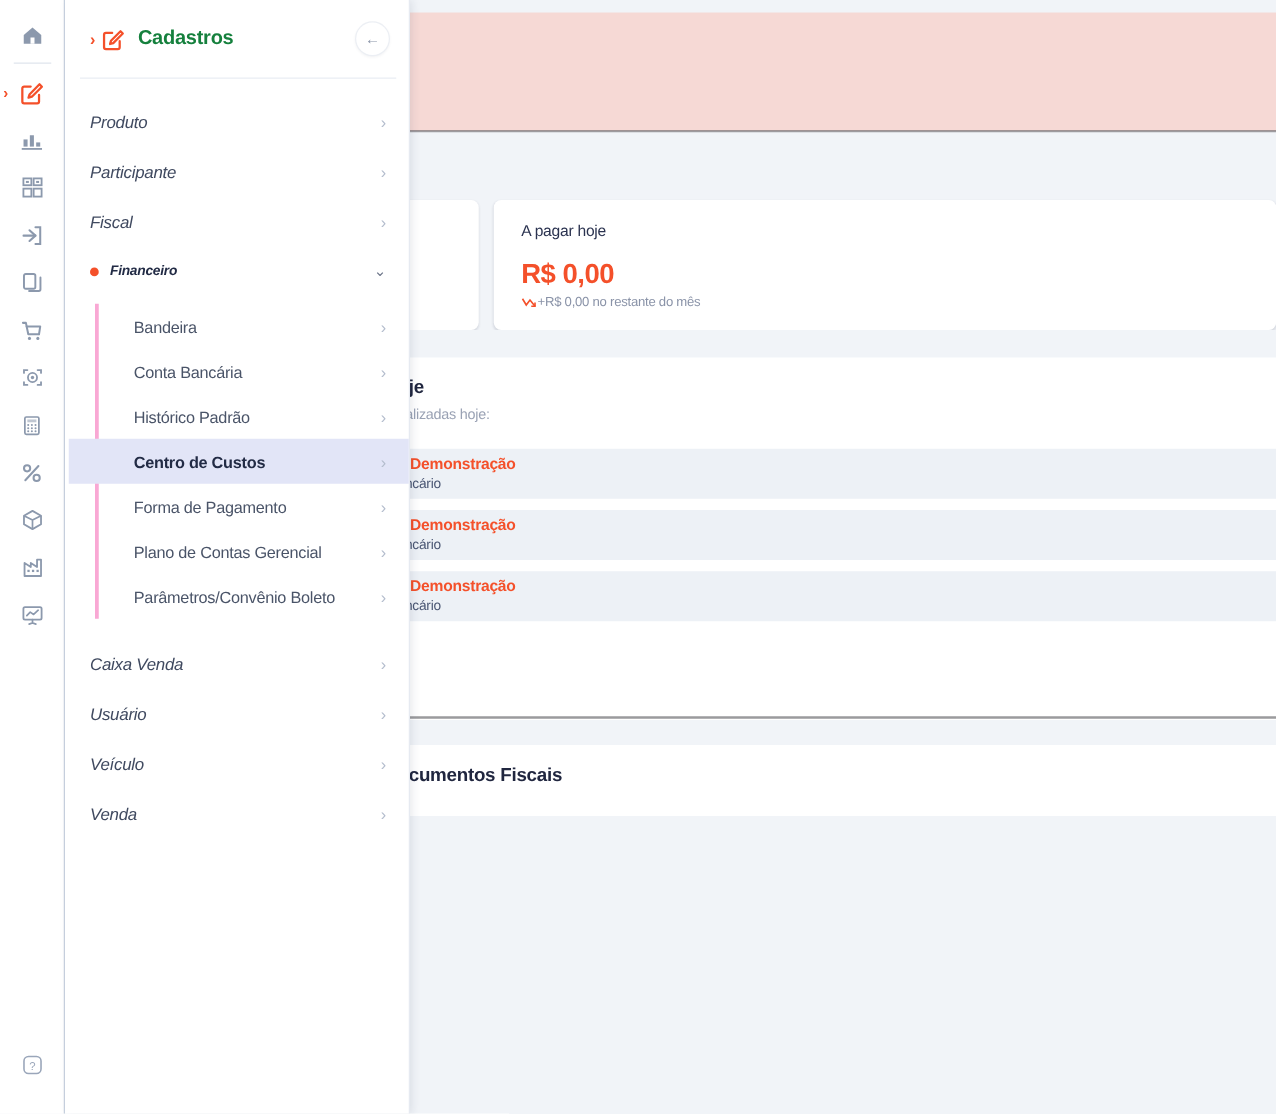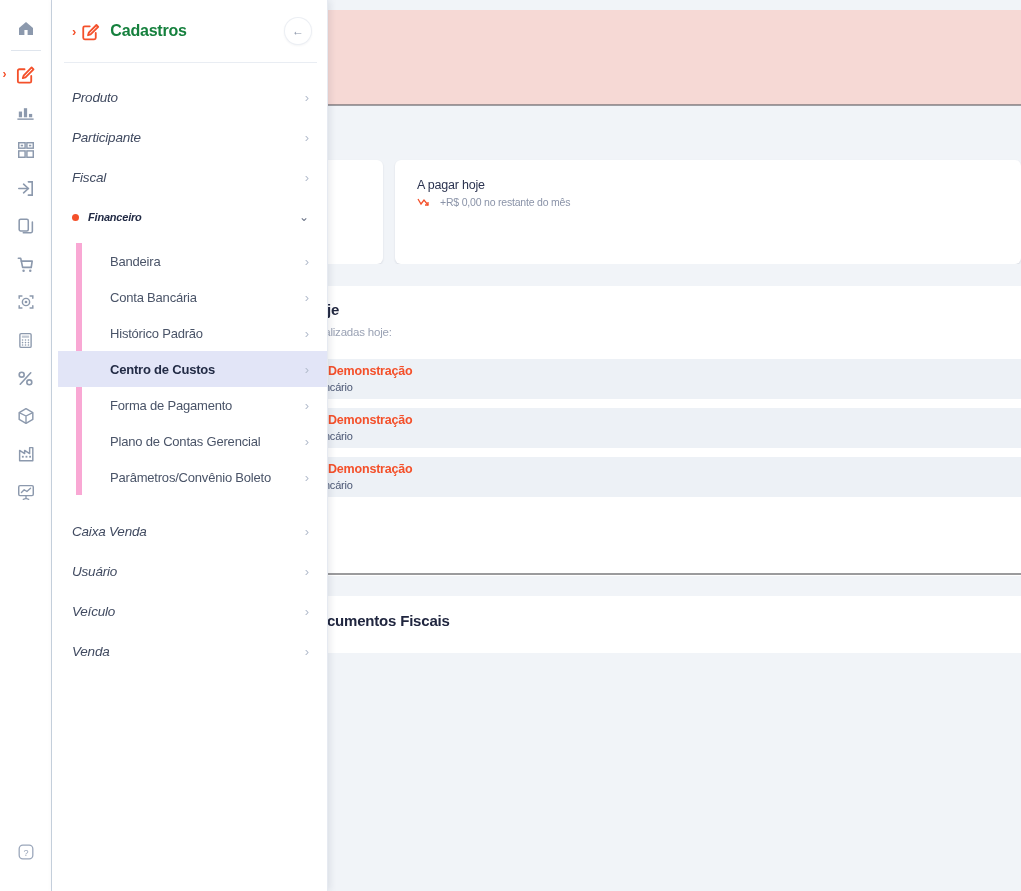--- a/index.html
+++ b/index.html
@@ -39,21 +39,21 @@
     position: relative; flex: 1 1 0; min-width: 0;
     padding: 18px 22px 14px 22px;
   }
   .kpi-card.first { flex: 0 0 395px; }
   .kpi-title { font-size: 12.5px; color: #2b3350; letter-spacing: -.2px; }
   .kpi-value {
     font-size: 22px; font-weight: bold; color: #f4502a;
     margin-top: 14px; letter-spacing: -.4px;
   }
   .kpi-sub {
-    display: flex; align-items: center; gap: 10px;
+    display: flex; align-items: center; gap: 0;
     font-size: 10.5px; color: #8a93a8; margin-top: 4px; letter-spacing: -.2px;
   }
   .kpi-sub svg { flex: 0 0 auto; }
 
   .band-gray {
     position: absolute; left: -20px; top: 264px; right: 0; height: 22px;
     background: #f1f4f8;
   }
 
   
@@ -159,21 +159,21 @@
     font-weight: bold; color: #222b45; font-size: 11px;
   }
   .group-dot {
     width: 7px; height: 7px; border-radius: 50%; background: #f4502a;
     margin-right: 9px; flex: 0 0 auto;
   }
   .chev { color: #b4bdcd; font-size: 13px; line-height: 1; }
   .chev.down { color: #6d768a; font-size: 12px; }
 
   .submenu {
-    margin: 6px 0 10px 0; border-left: 6px solid #f9a8d4; margin-left: 24px;
+    margin: 6px 0 10px 0; border-left: 3px solid #f9a8d4; margin-left: 24px;
   }
   .sub-item {
     height: 36px; display: flex; align-items: center;
     padding: 0 18px 0 28px; position: relative; margin-left: -24px;
     padding-left: 52px;
   }
   .sub-item-label {
     flex: 1 1 auto; font-size: 13px; color: #4a5468; letter-spacing: -.2px;
   }
   .sub-item.selected { background: #e2e5f7; }
@@ -192,20 +192,21 @@
     <div class="alert-banner"></div>
     <div class="alert-banner-edge"></div>
     <div class="kpi-strip"></div>
 
     <div class="kpi-row">
       <div class="kpi-card first">
         
       </div>
       <div class="kpi-card">
         <div class="kpi-title">A pagar hoje</div>
+        <div class="kpi-value">R$ 0,00</div>
         <div class="kpi-sub">
           <svg width="13" height="10" viewBox="0 0 13 10">
             <polyline points="1,2 4,7 7,3 11,8" fill="none" stroke="#f4502a" stroke-width="1.3"></polyline>
             <polyline points="11,5 11,8 8,8" fill="none" stroke="#f4502a" stroke-width="1.3"></polyline>
           </svg>
           <span>+R$ 0,00 no restante do mês</span>
         </div>
       </div>
     </div>
 

